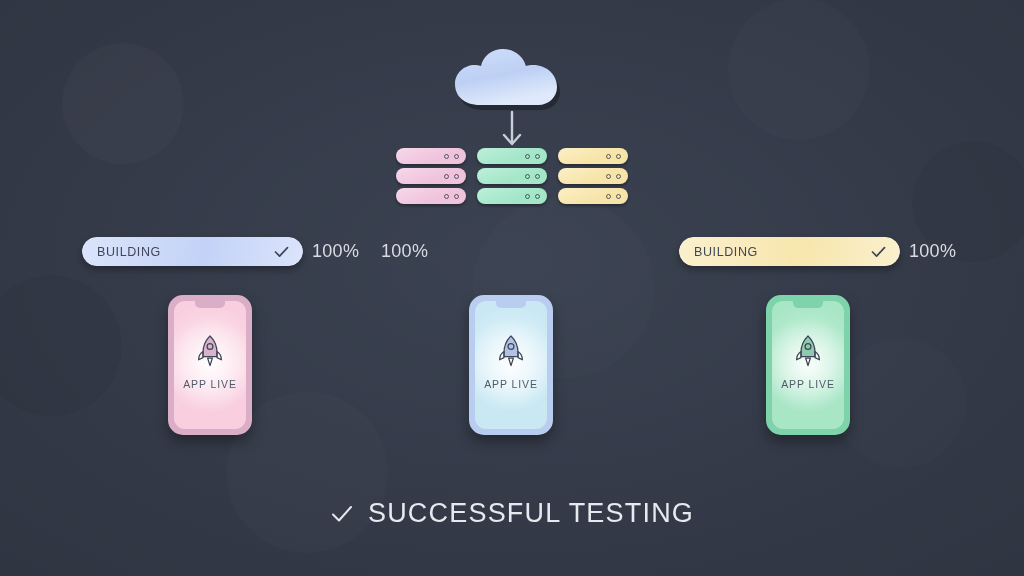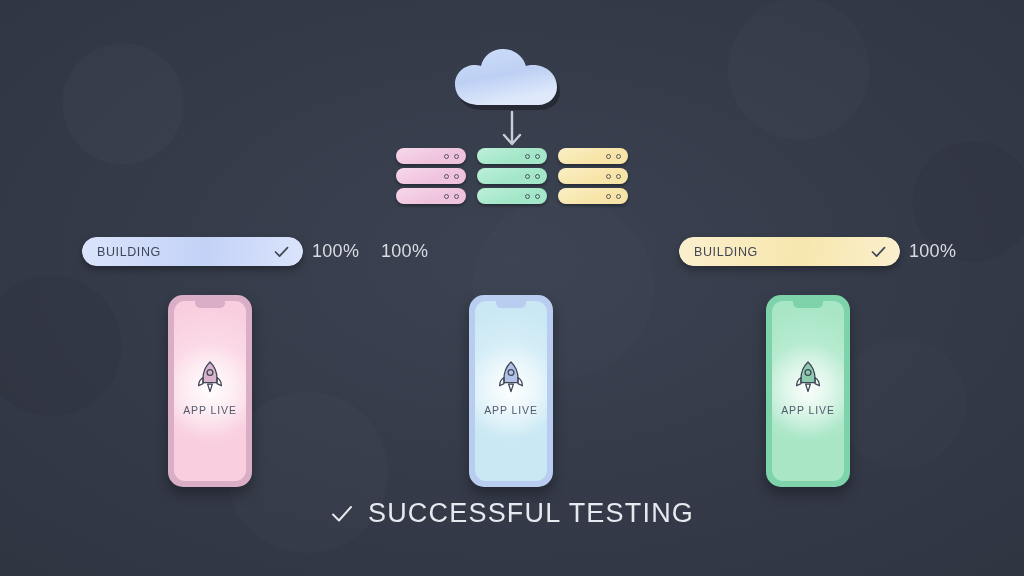--- a/index.html
+++ b/index.html
@@ -127,21 +127,21 @@
     color: #d9dce3;
     letter-spacing: 0.3px;
     white-space: nowrap;
   }
 
   
   .phone {
     position: absolute;
     top: 295px;
     width: 84px;
-    height: 192px;
+    height: 140px;
     border-radius: 15px;
     box-shadow: 0 7px 13px rgba(0,0,0,0.34);
     box-sizing: border-box;
     border-width: 3px;
     border-style: solid;
   }
   #phone-0 { left: 168px; }
   #phone-1 { left: 469px; }
   #phone-2 { left: 766px; }
 

